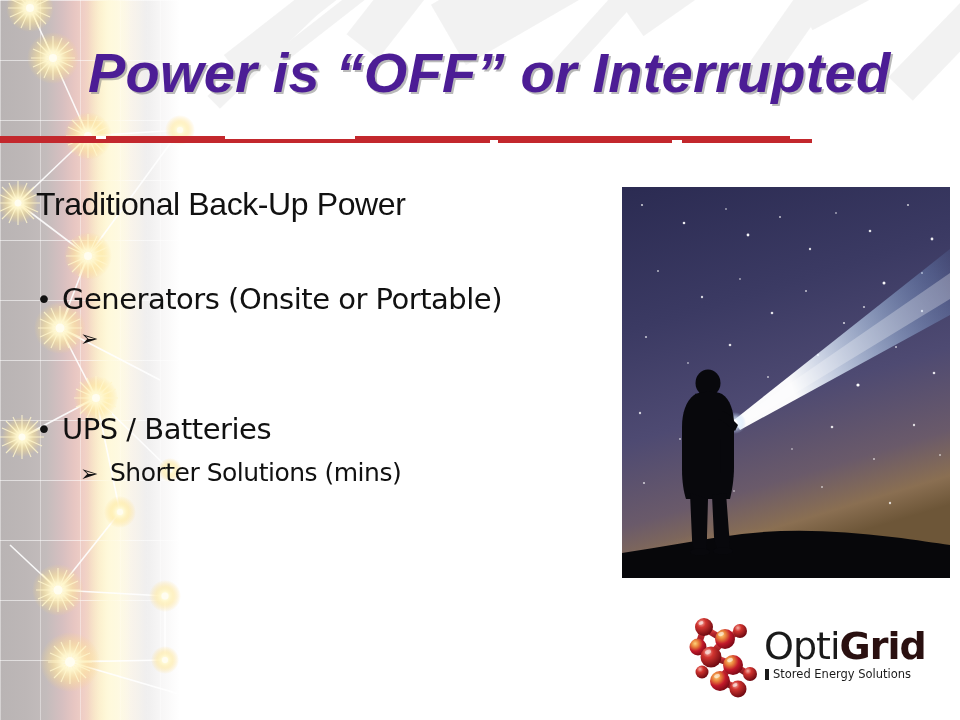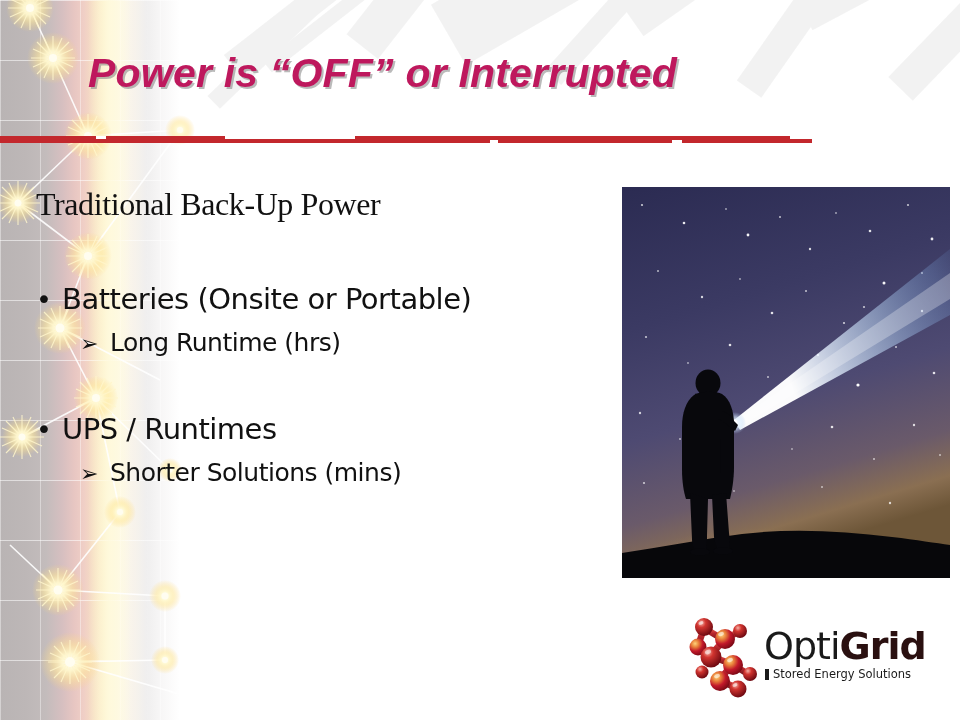--- a/index.html
+++ b/index.html
@@ -34,31 +34,31 @@
       repeating-linear-gradient(to right, rgba(255,255,255,.40) 0px, rgba(255,255,255,.40) 1px, rgba(255,255,255,0) 1px, rgba(255,255,255,0) 40px);}
   
   #bandglow{position:absolute;left:88px;top:0;width:64px;height:720px;
     background:linear-gradient(to right,rgba(255,247,205,0),rgba(255,250,222,.85),rgba(255,255,255,.2),rgba(255,255,255,0));}
 
   #netsvg{position:absolute;left:0;top:0;width:230px;height:720px;}
 
   
   #title{position:absolute;left:88px;top:44px;width:800px;
     font-family:"Liberation Sans",sans-serif;font-style:italic;font-weight:bold;
-    font-size:41px;line-height:58px;letter-spacing:.2px;color:#be185d;white-space:nowrap;
+    font-size:56px;line-height:58px;letter-spacing:.2px;color:#4c1d95;white-space:nowrap;
     text-shadow:2px 2px 0 rgba(130,130,130,.55);}
 
   
   #rule{position:absolute;left:0;top:136px;width:812px;height:7px;background:#c3282d;}
   #rule .brk{position:absolute;top:0;height:3px;background:#ffffff;}
 
   
   #body{position:absolute;left:0;top:186px;width:610px;}
   .hd{position:absolute;left:36px;top:0;font-size:32px;color:#111;white-space:nowrap;
-      font-family:Liberation Serif, serif;letter-spacing:-.4px;}
+      font-family:Liberation Sans, sans-serif;letter-spacing:-.4px;}
   .row{position:absolute;display:flex;align-items:baseline;white-space:nowrap;color:#111;}
   .l1{left:36px;font-size:29px;font-family:"DejaVu Sans",sans-serif;letter-spacing:-.5px;}
   .l2{left:80px;font-size:25px;font-family:"DejaVu Sans",sans-serif;letter-spacing:-.5px;}
   .dot{display:inline-block;width:26px;font-size:27px;line-height:1;}
   .arw{display:inline-block;width:30px;font-size:22px;line-height:1;}
   .r1{top:96px;}
   .r2{top:142px;}
   .r3{top:226px;}
   .r4{top:272px;}
 
@@ -227,31 +227,30 @@
     <div class="brk" style="left:672px;width:10px;top:4px;"></div>
     <div class="brk" style="left:790px;width:38px;"></div>
   </div>
 
   <div id="body">
 
     <div class="hd">Traditional Back-Up Power</div>
 
     <div class="row l1 r1">
       <span class="dot">•</span>
-      <span>Batteries (Onsite or Portable)</span>
+      <span>Generators (Onsite or Portable)</span>
     </div>
 
     <div class="row l2 r2">
       <span class="arw">➢</span>
-      <span>Long Runtime (hrs)</span>
     </div>
 
     <div class="row l1 r3">
       <span class="dot">•</span>
-      <span>UPS  / Runtimes</span>
+      <span>UPS  / Batteries</span>
     </div>
 
     <div class="row l2 r4">
       <span class="arw">➢</span>
       <span>Shorter Solutions (mins)</span>
     </div>
   </div>
 
   <div id="photo">
     <svg width="328" height="391" viewBox="0 0 328 391">

